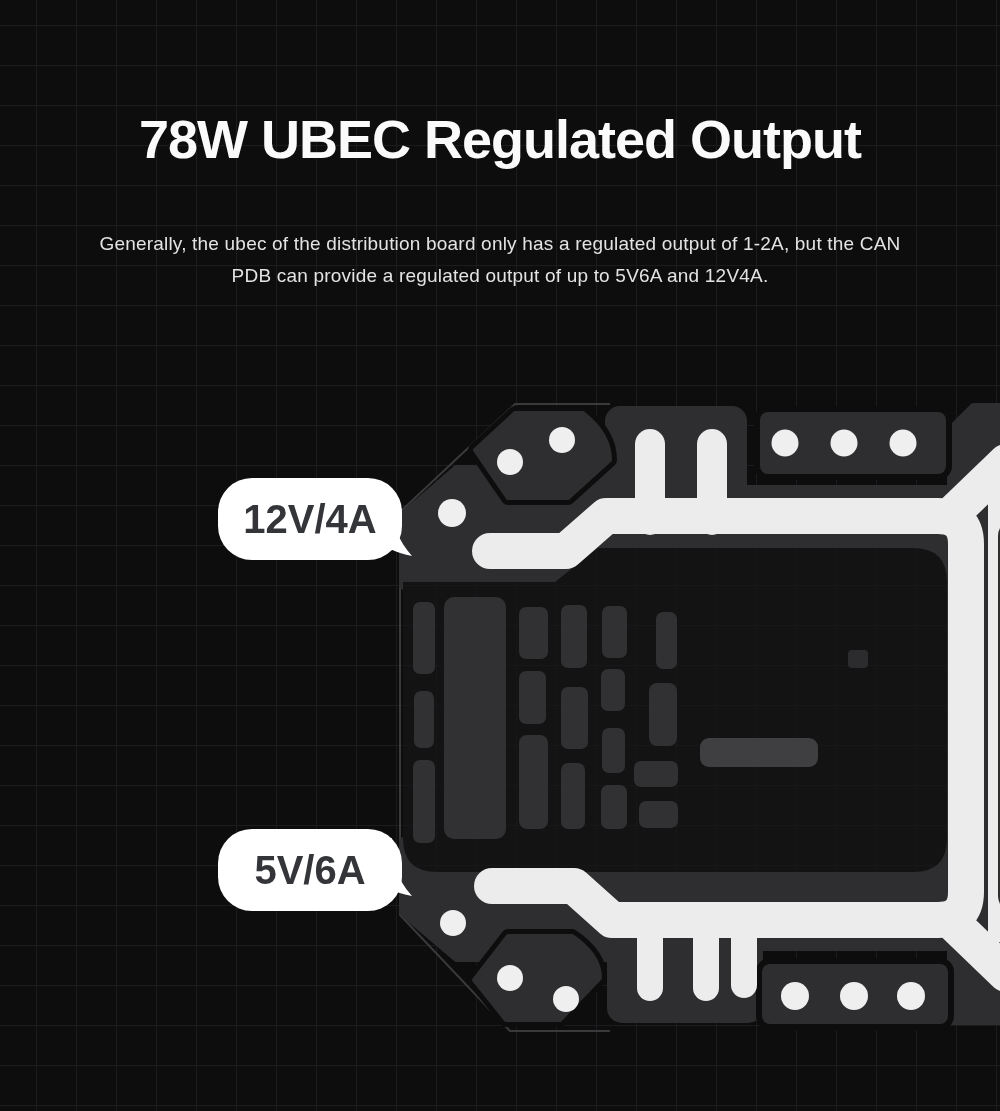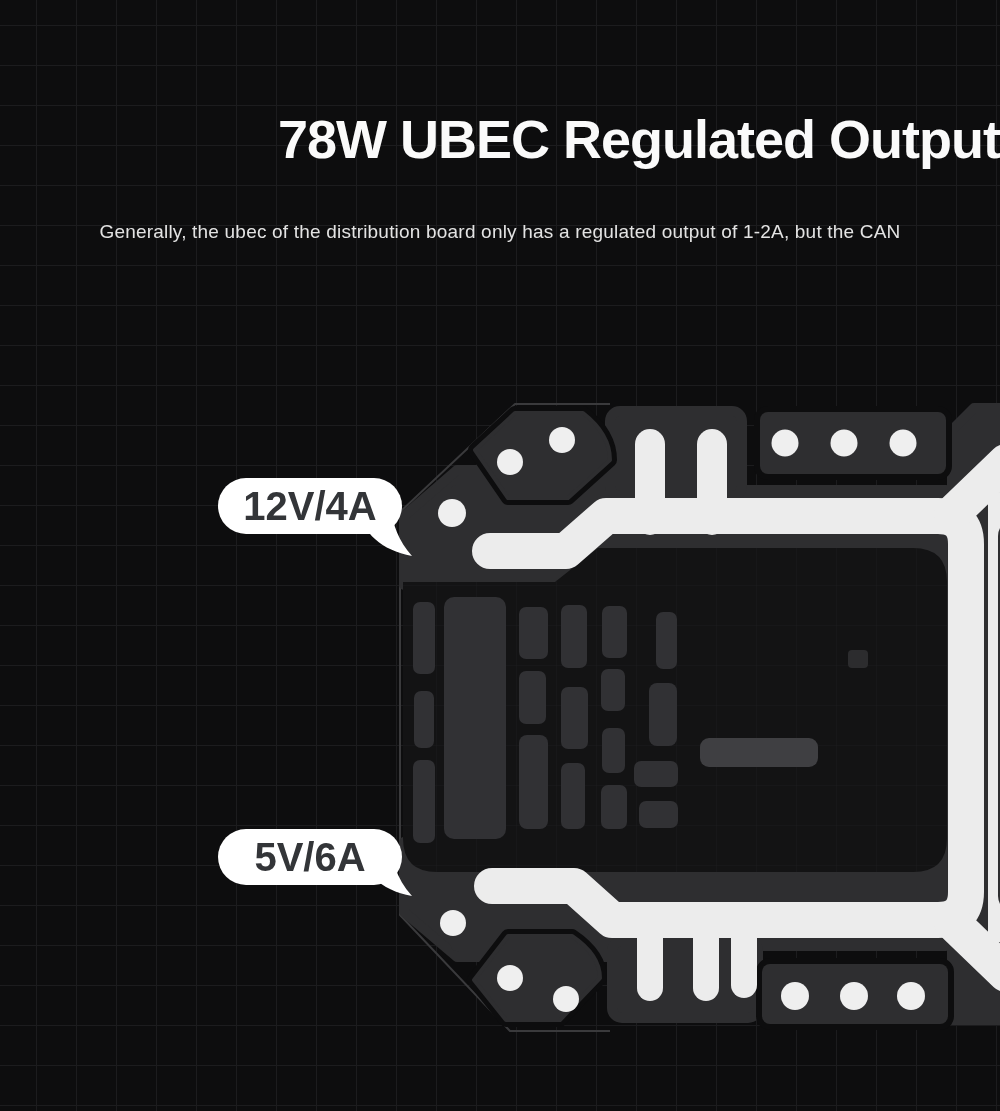--- a/index.html
+++ b/index.html
@@ -8,31 +8,31 @@
     background-color:#0d0d0e;
     background-image:
       linear-gradient(to right,#1c1c1e 1px,transparent 1px),
       linear-gradient(to bottom,#1c1c1e 1px,transparent 1px);
     background-size:40px 40px;
     background-position:-4px 25px;
     font-family:"Liberation Sans",sans-serif;
   }
   .title{
     position:absolute;left:0;top:110px;width:1000px;
-    text-align:right;color:#fafafa;
+    text-align:center;color:#fafafa;
     font-size:54px;font-weight:800;letter-spacing:-1px;line-height:1.1;
   }
   .subtitle{
-    position:absolute;left:0;top:216px;width:1000px;
+    position:absolute;left:0;top:228px;width:1000px;
     text-align:center;color:#e3e3e3;
     font-size:19px;font-weight:400;line-height:32px;letter-spacing:.2px;
   }
   .pcb-svg{position:absolute;left:0;top:0;width:1000px;height:1111px;}
   .bubble{
-    position:absolute;width:184px;height:56px;border-radius:34px;
+    position:absolute;width:184px;height:82px;border-radius:34px;
     background:#ffffff;display:flex;align-items:center;justify-content:center;
     color:#333538;font-size:40px;font-weight:800;letter-spacing:0;
   }
   .bubble-top{left:218px;top:478px;}
   .bubble-bottom{left:218px;top:818px;margin-top:11px;}
 </style>
 </head>
 <body>
 
 <div class="canvas">
@@ -139,20 +139,21 @@
     <g fill="#ffffff">
       <path d="M356,505 C362,532 380,550 412,556 C396,538 390,518 392,498 Z"></path>
       <path d="M356,845 C362,872 380,890 412,896 C396,878 390,858 392,838 Z"></path>
     </g>
   </svg>
 
   <div class="title">78W UBEC Regulated Output</div>
 
   <div class="subtitle">
     <div>Generally, the ubec of the distribution board only has a regulated output of 1-2A, but the CAN</div>
+    <div>PDB can provide a regulated output of up to 5V6A and 12V4A.</div>
   </div>
 
   <div class="bubble bubble-top">
     <span>12V/4A</span>
   </div>
 
   <div class="bubble bubble-bottom">
     <span>5V/6A</span>
   </div>
 

